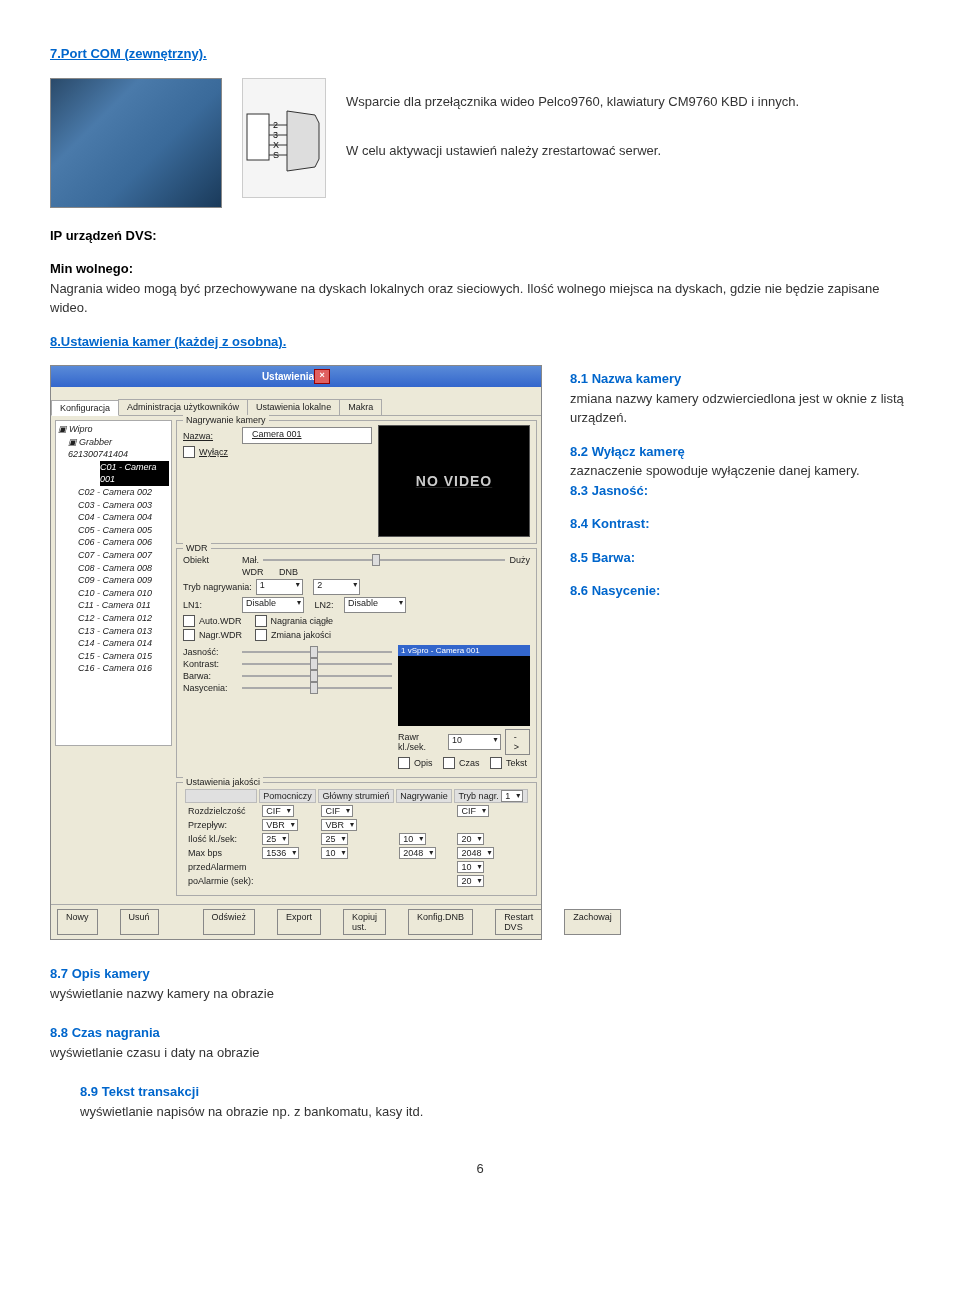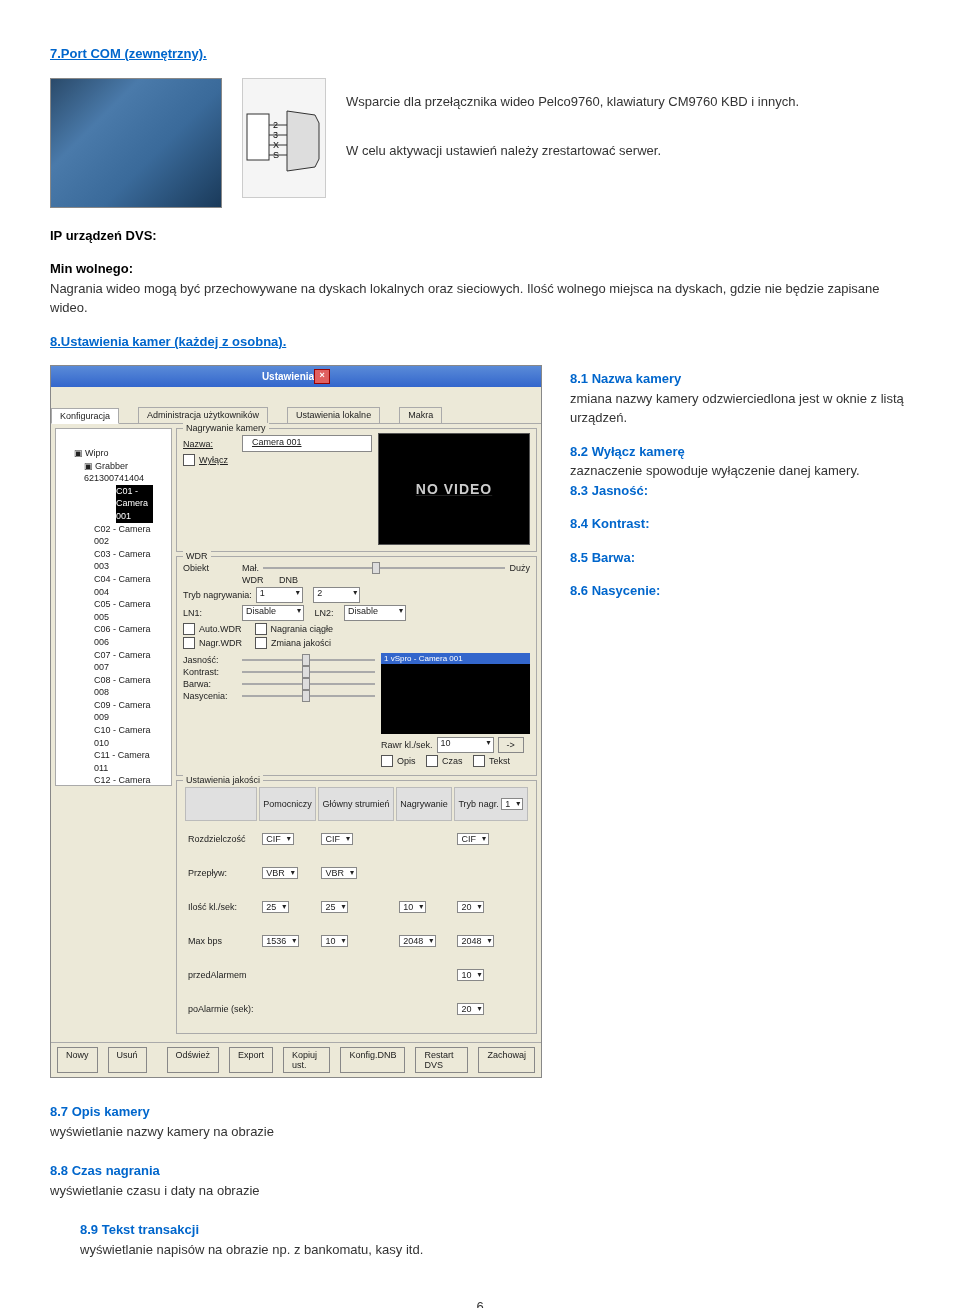--- a/index.html
+++ b/index.html
@@ -42,42 +42,42 @@
   .dlg-title {
     background: linear-gradient(#5a8bd8,#3366cc);
     color: #fff;
     padding: 3px 6px;
     font-weight: bold;
     display: flex;
     justify-content: center;
     align-items: center;
   }
   .dlg-close { width:14px; height:13px; background:#e06060; border:1px solid #900; font-size:9px; line-height:11px; text-align:center; color:#fff;}
-  .dlg-tabs { display:flex; border-bottom:1px solid #aaa; margin-top:20px;gap:20px; }
+  .dlg-tabs { display:flex; border-bottom:1px solid #aaa; margin-top:12px; }
   .dlg-tab { padding: 2px 8px; border:1px solid #aaa; border-bottom:none; background:#ece9d8; margin-right:-1px; font-size:9px;}
   .dlg-tab.active { background:#fff; border-bottom:1px solid #fff; position:relative; top:1px;}
   .dlg-body { display:flex; background:#ece9d8; }
-  .dlg-tree { width:115px; border:1px solid #aaa; background:#fff; margin:4px; padding:18px; font-size:9px; line-height:1.4; height: 320px; overflow:hidden;}
+  .dlg-tree { width:115px; border:1px solid #aaa; background:#fff; margin:4px; padding:2px; font-size:9px; line-height:1.4; height: 320px; overflow:hidden;font-style:italic;}
   .dlg-tree .sel { background:#000000; color:#fff;margin-left:22px; }
   .dlg-main { flex:1; padding:4px 4px 4px 0; }
   .grp { border:1px solid #aaa; padding:4px 6px 6px; margin-bottom:4px; font-size:9px; position:relative;}
   .grp-title { position:absolute; top:-6px; left:6px; background:#ece9d8; padding:0 3px; font-size:9px;}
   .row { display:flex; align-items:center; gap:4px; margin:2px 0;}
   .row label { min-width:55px; }
   .ipt { background:#fff; border:1px solid #888; padding:1px 9px; font-size:9px; height:13px;}
   .sel-box { background:#fff; border:1px solid #888; padding:0 12px 0 3px; font-size:9px; height:14px; position:relative;}
   .sel-box::after { content:"▾"; position:absolute; right:2px; top:0; font-size:8px;}
   .ck { width:10px; height:10px; border:1px solid #555; background:#fff; display:inline-block;}
   .novideo { width:150px; height:110px; background:#000; color:#ccc; display:flex; align-items:center; justify-content:center; font-weight:bold; border:1px solid #555; font-size:14px; letter-spacing:1px;}
   .slider { flex:1; height:2px; background:#aaa; position:relative;}
   .slider::after { content:""; width:6px; height:10px; background:#ddd; border:1px solid #888; position:absolute; left:45%; top:-5px;}
-  .dlg-btnrow { display:flex; gap:10px; padding:4px 6px; border-top:1px solid #aaa; justify-content:flex-start;}
+  .dlg-btnrow { display:flex; gap:22px; padding:4px 6px; border-top:1px solid #aaa; justify-content:flex-start;}
   .dlg-btn { border:1px solid #888; background:#ece9d8; padding:2px 8px; font-size:9px;}
   .tbl { width:100%; font-size:9px;}
-  .tbl td { padding:11px 3px;}
+  .tbl td { padding:1px 3px;}
   .hdr td { background:#e0e0e0; border:1px solid #bbb;}
   .footer-num { text-align:center; margin-top:40px;}
   .diagram-placeholder svg { position:absolute; inset:0;}
 </style>
 </head>
 <body>
 
 <p><span class="heading-link">7.Port COM (zewnętrzny).</span></p>
 
 <div class="top-row">
@@ -200,21 +200,21 @@
                 </div>
             <div class="row">
                   <label>Barwa:</label>
                   <div class="slider"></div>
                 </div>
             <div class="row">
                   <label>Nasycenia:</label>
                   <div class="slider"></div>
                 </div>
             </div>
-            <div style="width:149px;">
+            <div style="width:132px;">
               <div style="background:#3366cc;color:#fff;font-size:8px;padding:1px 3px;">1 <span>vSpro - Camera 001</span></div>
               <div style="height:70px;background:#000;"></div>
               <div class="row" style="margin-top:3px;">
                   <span>Rawr kl./sek.</span>
                   <span class="sel-box" style="width:40px;">10</span>
                   <span class="dlg-btn">-&gt;</span>
                 </div>
               <div class="row"><span class="ck"></span><span>Opis</span>&nbsp;<span class="ck"></span><span>Czas</span>&nbsp;<span class="ck"></span><span>Tekst</span></div>
             </div>
           </div>

